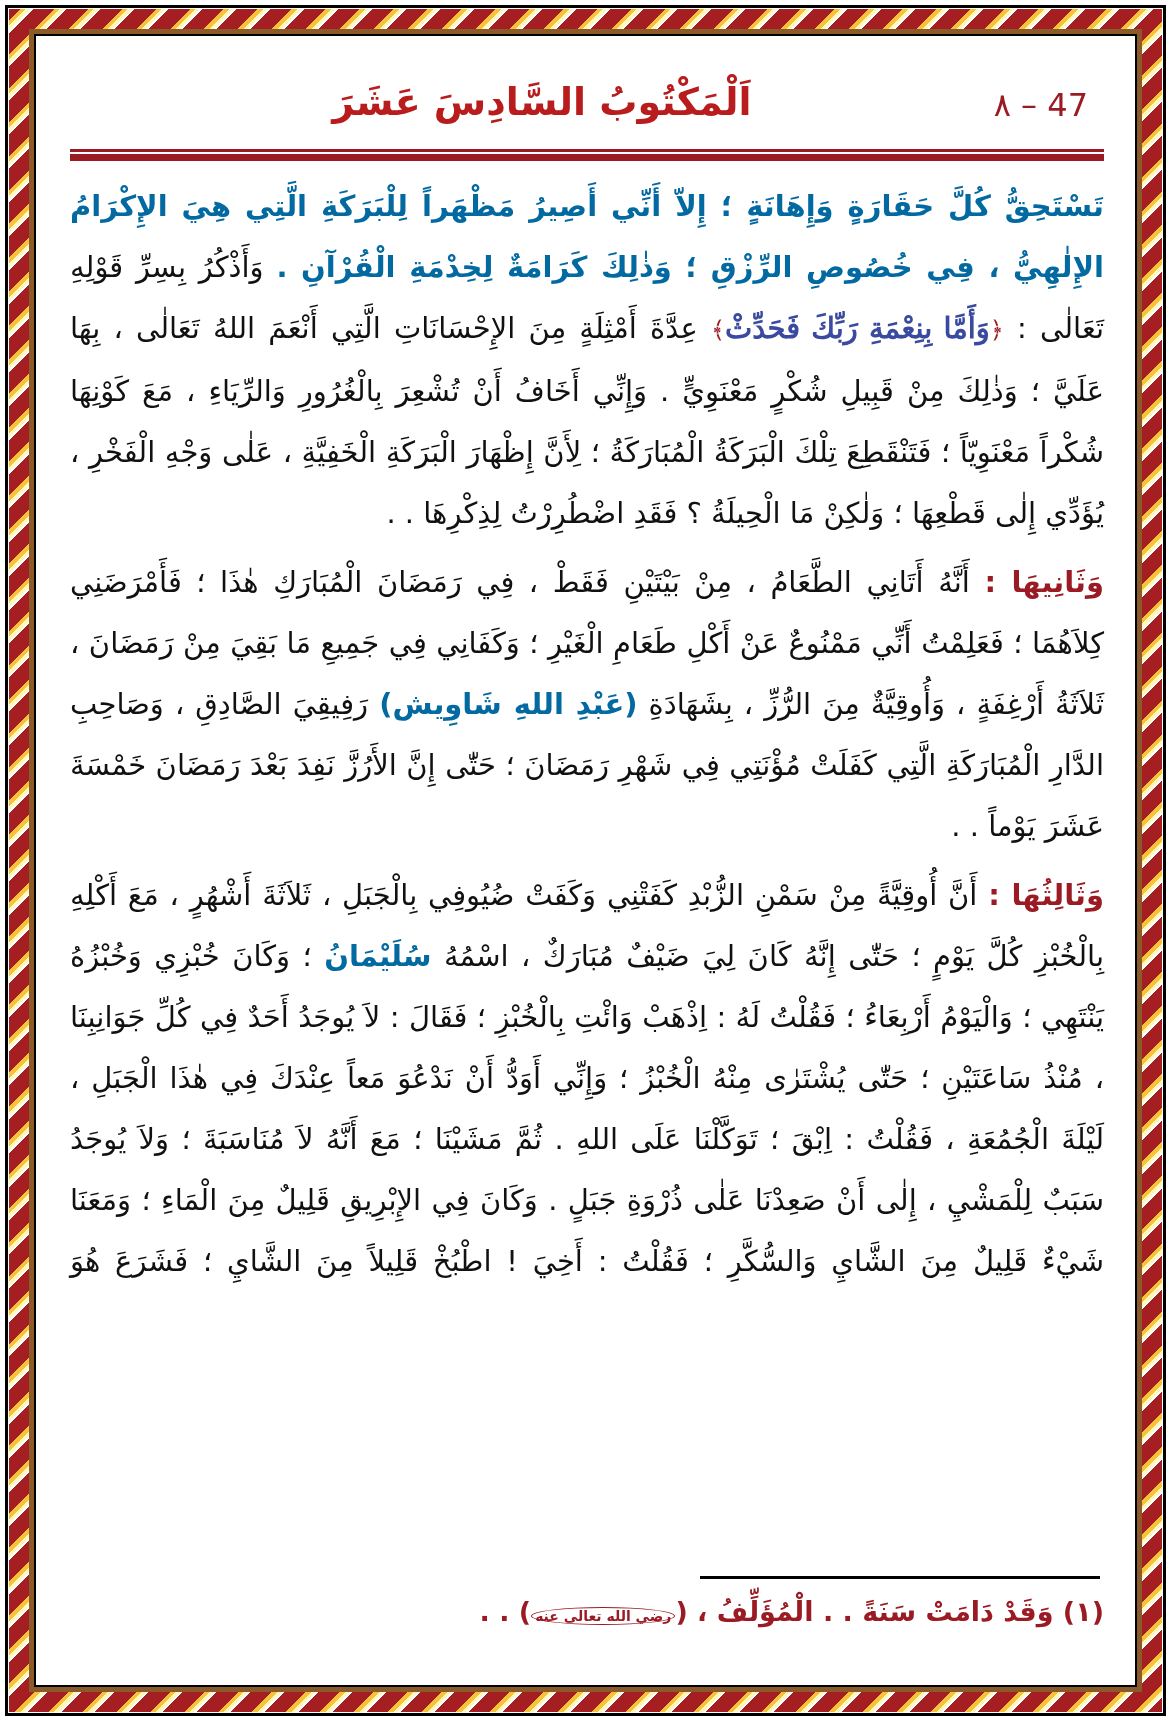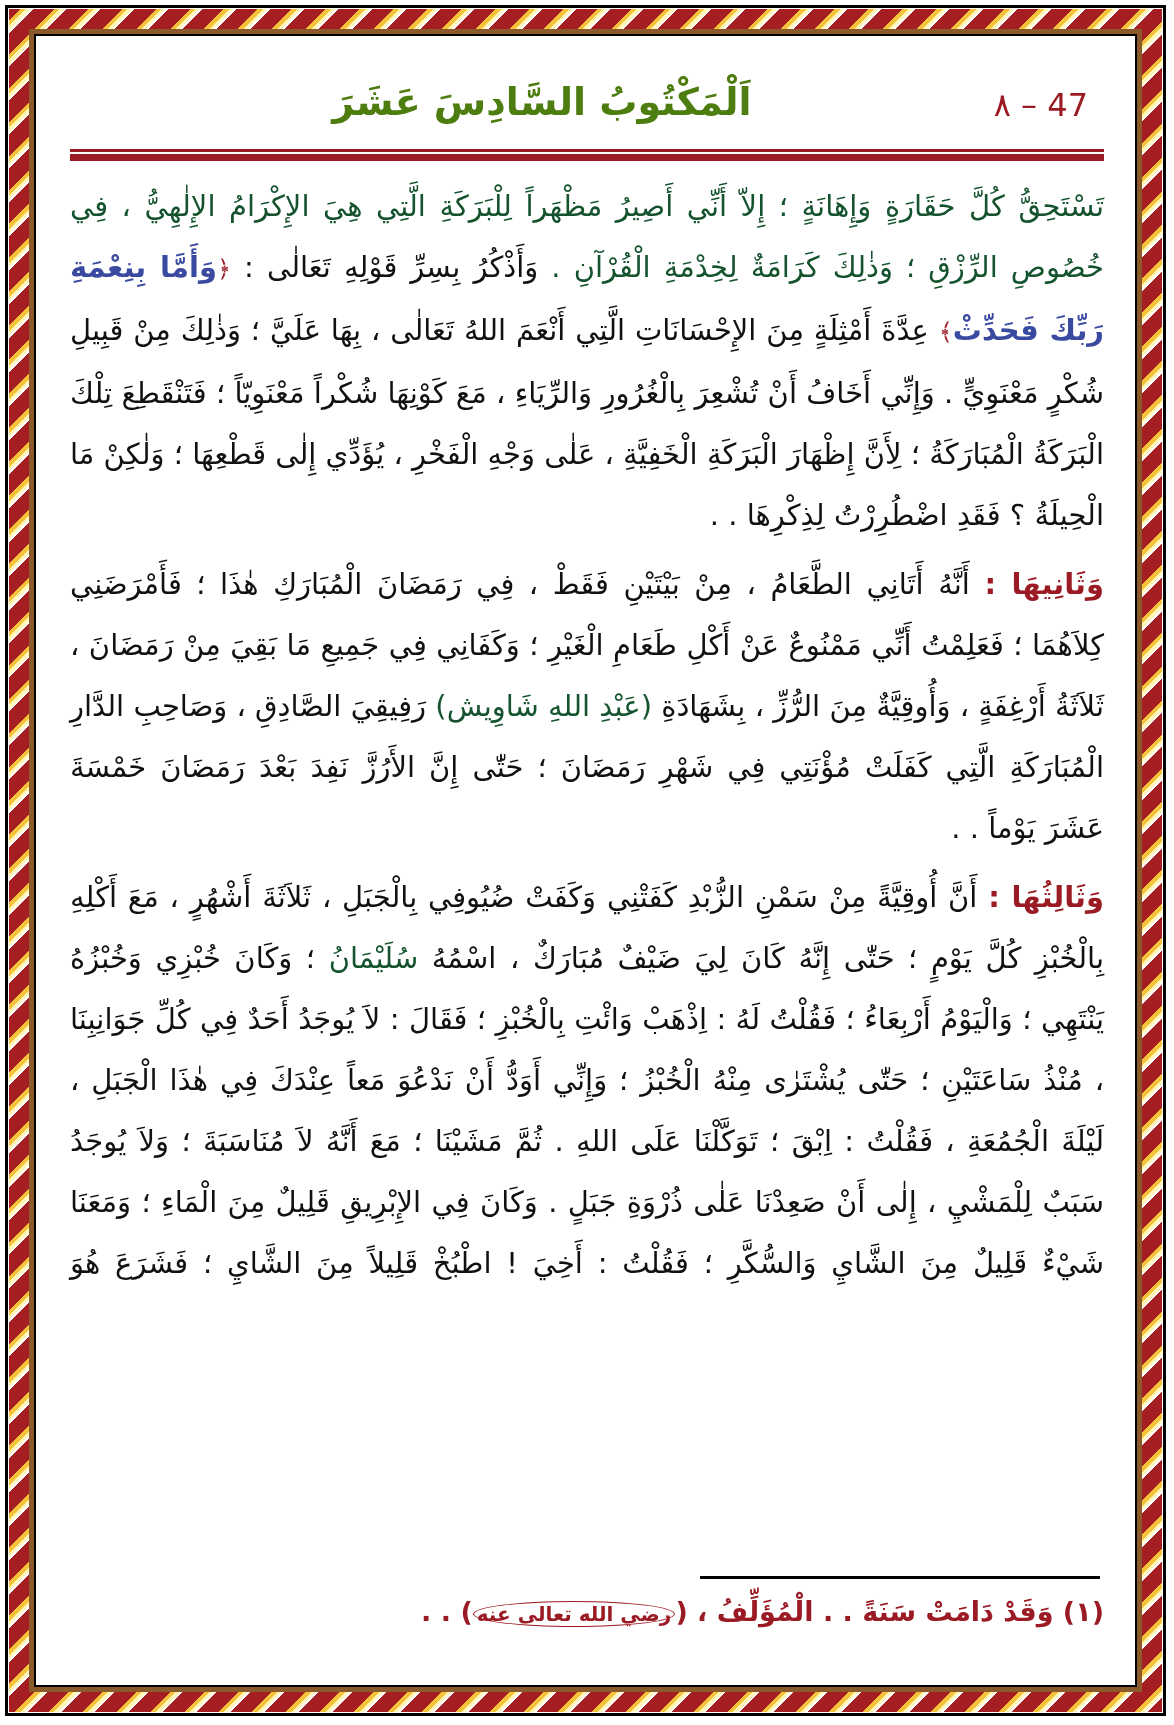--- a/index.html
+++ b/index.html
@@ -8,37 +8,37 @@
   .frame-band {
     position:absolute; left:9px; top:9px; width:1153px; height:1703px; box-sizing:border-box;
     border:20px solid transparent;
     border-image: repeating-linear-gradient(135deg, #a51e22 0 8px, #f6c23a 8px 12px, #fff6b8 12px 15px, #ffffff 15px 17px, #a51e22 17px 24px) 20;
   }
   .frame-brown { position:absolute; left:29px; top:29px; width:1113px; height:1663px; border:5px solid #8b5a2b; box-sizing:border-box; }
   .frame-inner { position:absolute; left:34px; top:34px; width:1103px; height:1653px; border:2px solid #000; box-sizing:border-box; background:#fff; }
 
   .header { position:absolute; left:70px; top:80px; width:1034px; height:60px; direction:rtl; }
   .page-num { position:absolute; right:16px; top:6px; color:#9b1b24; font-size:32px; font-family:"DejaVu Sans", sans-serif; }
-  .title { position:absolute; left:0; right:0; top:0; text-align:center; color:#4d7c0f; font-size:38px; font-weight:bold; font-family:"DejaVu Sans", sans-serif; padding-right:90px; }
+  .title { position:absolute; left:0; right:0; top:0; text-align:center; color:#b91c1c; font-size:38px; font-weight:bold; font-family:"DejaVu Sans", sans-serif; padding-right:90px; }
   .rule-thin { position:absolute; left:70px; top:149px; width:1034px; height:3px; background:#9b1b24; }
   .rule-thick { position:absolute; left:70px; top:154px; width:1034px; height:7px; background:#9b1b24; }
 
   .body { position:absolute; left:70px; top:176px; width:1034px; direction:rtl; text-align:justify; text-align-last:justify;
           font-size:29px; line-height:61px; color:#111; font-family:"DejaVu Sans", sans-serif; }
   .para { margin:0 0 8px 0; }
   .para.last-short { text-align-last:right; }
-  .red { color:#14532d; font-weight:normal; }
-  .blue { color:#3a4aa0; font-weight:bold; }
+  .red { color:#0369a1; font-weight:bold; }
+  .blue { color:#3a4aa0; font-weight:bold;font-family:Liberation Serif, serif; }
   .label { color:#9b1b24; font-weight:bold; }
   .orn { color:#9b1b24; font-size:24px; }
   .sup { color:#9b1b24; font-size:16px; vertical-align:super; line-height:0; }
 
   .fn-rule { position:absolute; left:700px; top:1576px; width:400px; height:3px; background:#000; }
   .footnote { position:absolute; left:70px; top:1596px; width:1034px; direction:rtl; text-align:right; color:#9b1b24; font-weight:bold; font-size:27px; font-family:"DejaVu Sans", sans-serif; }
-  .honor { font-size:20px; border:1px solid #9b1b24; border-radius:50%; padding:0 3px; }
+  .honor { font-size:14px; border:1px solid #9b1b24; border-radius:50%; padding:0 3px; }
 </style>
 </head>
 <body>
 
 <div class="frame-outer"></div>
 <div class="frame-band"></div>
 <div class="frame-brown"></div>
 <div class="frame-inner"></div>
 
 <div class="header">

